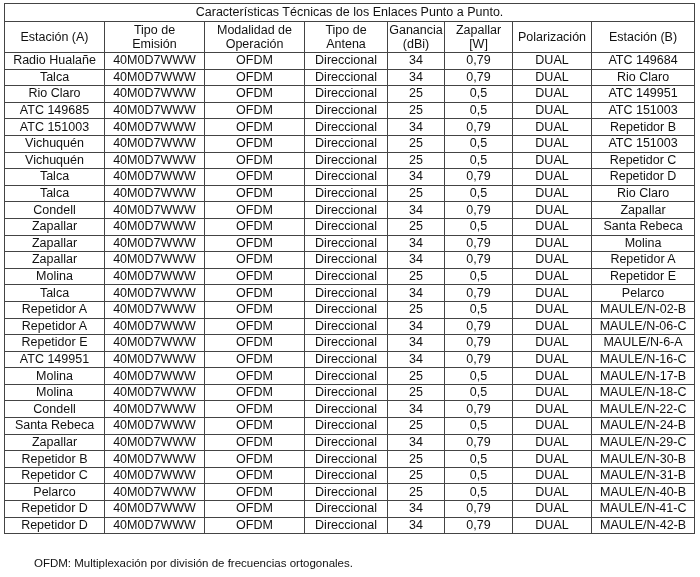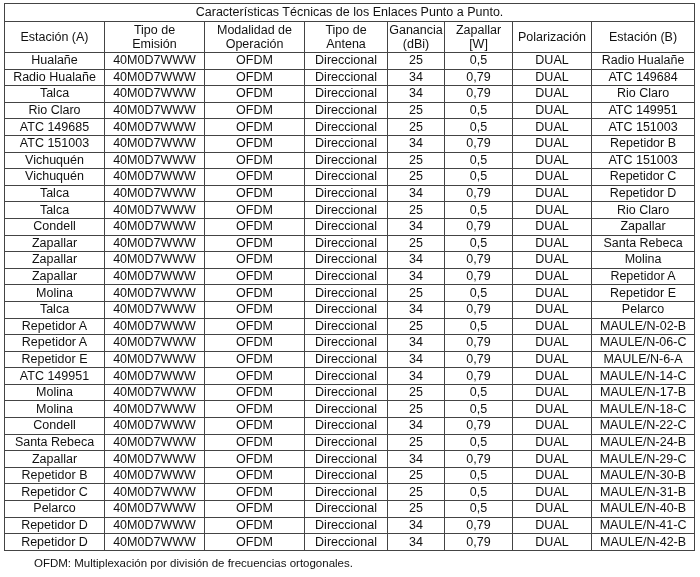--- a/index.html
+++ b/index.html
@@ -37,31 +37,21 @@
         <th><span>Modalidad de</span><br><span>Operación</span></th>
         <th><span>Tipo de</span><br><span>Antena</span></th>
         <th><span>Ganancia</span><br><span>(dBi)</span></th>
         <th><span>Zapallar</span><br><span>[W]</span></th>
         <th><span>Polarización</span></th>
         <th><span>Estación (B)</span></th>
       </tr>
   </thead>
   <tbody id="table-body">
       <tr>
-        <td>Hualañe</td>
-        <td>40M0D7WWW</td>
-        <td>OFDM</td>
-        <td>Direccional</td>
-        <td>25</td>
-        <td>0,5</td>
-        <td>DUAL</td>
         <td>Radio Hualañe</td>
-      </tr>
-      <tr>
-        <td>Radio Hualañe</td>
         <td>40M0D7WWW</td>
         <td>OFDM</td>
         <td>Direccional</td>
         <td>34</td>
         <td>0,79</td>
         <td>DUAL</td>
         <td>ATC 149684</td>
       </tr>
       <tr>
         <td>Talca</td>
@@ -234,21 +224,21 @@
         <td>MAULE/N-6-A</td>
       </tr>
       <tr>
         <td>ATC 149951</td>
         <td>40M0D7WWW</td>
         <td>OFDM</td>
         <td>Direccional</td>
         <td>34</td>
         <td>0,79</td>
         <td>DUAL</td>
-        <td>MAULE/N-14-C</td>
+        <td>MAULE/N-16-C</td>
       </tr>
       <tr>
         <td>Molina</td>
         <td>40M0D7WWW</td>
         <td>OFDM</td>
         <td>Direccional</td>
         <td>25</td>
         <td>0,5</td>
         <td>DUAL</td>
         <td>MAULE/N-17-B</td>

